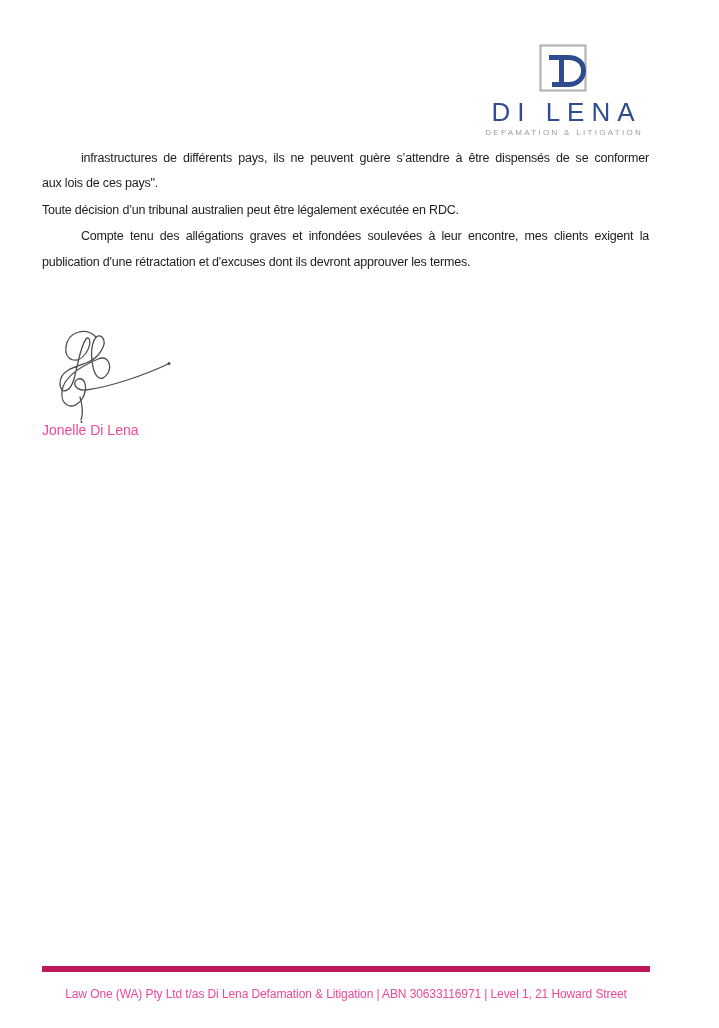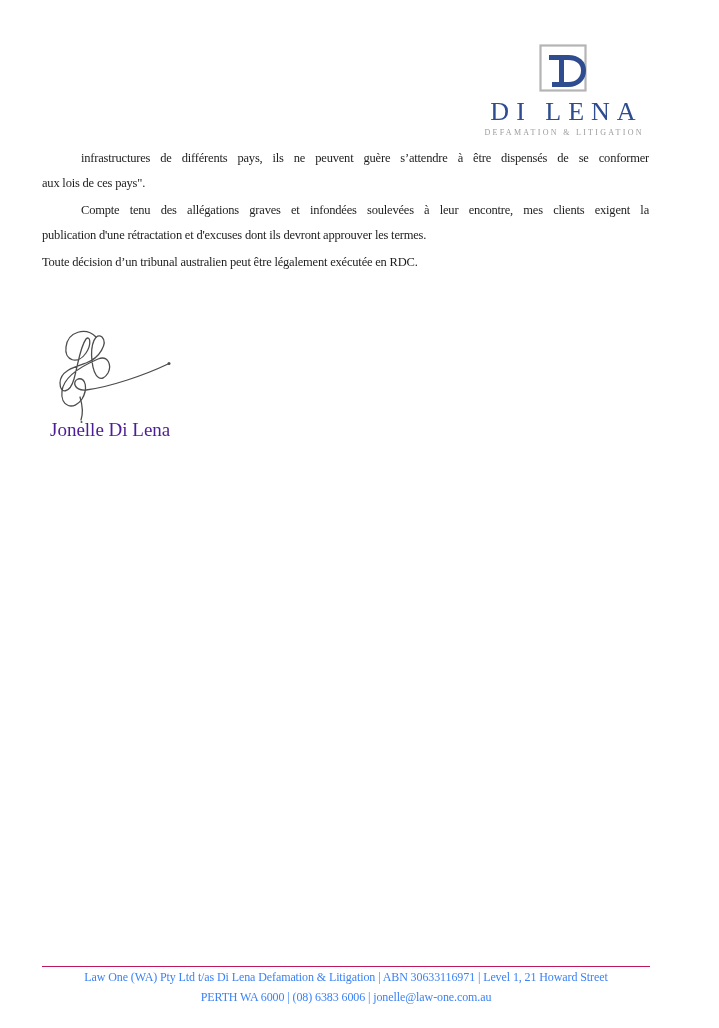--- a/index.html
+++ b/index.html
@@ -1,21 +1,21 @@
 <!DOCTYPE html>
 <html><head>
 <meta charset="utf-8">
 <style>
   html, body { margin: 0; padding: 0; background: #ffffff; }
   .page {
     position: relative;
     width: 719px;
     height: 1028px;
     background: #ffffff;
-    font-family: Liberation Serif, serif;
+    font-family: Liberation Sans, sans-serif;
     overflow: hidden;
     border-radius: 17px;
   }
 
   
   .logo {
     position: absolute;
     top: 44px;
     right: 64px;
     width: 184px;
@@ -58,35 +58,35 @@
   .para { margin: 0 0 1px 0; }
   .line { display: block; }
   .line.jl { text-align: justify; text-align-last: justify; margin-left: 39px; }
 
   
   .signature { position: absolute; left: 50px; top: 327px; width: 140px; height: 100px; }
   .signatory {
     position: absolute;
     left: 42px;
     top: 420px;
-    font-size: 19px;
+    font-size: 14px;
     line-height: 20px;
-    color: #4c1d95;
-    margin-left: 8px;
+    color: #ec4899;
   }
 
   
   .footer {
     position: absolute;
     left: 42px;
     top: 966px;
     width: 608px;
-    border-top: 1px solid #be185d;
+    border-top: 6px solid #be185d;
+    padding-top: 12px;
     text-align: center;
-    color: #3b82f6;
+    color: #ec4899;
     font-size: 12px;
     letter-spacing: -0.1px;
     line-height: 20px;
   }
   .footer-line { white-space: nowrap; }
 </style>
 </head>
 <body>
 
 <div class="page">
@@ -102,39 +102,38 @@
     <div class="logo-title">DI LENA</div>
     <div class="logo-subtitle">DEFAMATION &amp; LITIGATION</div>
   </div>
 
   <div class="letter">
     <p class="para">
       <span class="line jl">infrastructures de différents pays, ils ne peuvent guère s’attendre à être dispensés de se conformer</span>
       <span class="line">aux lois de ces pays".</span>
     </p>
     <p class="para">
+      <span class="line">Toute décision d’un tribunal australien peut être légalement exécutée en RDC.</span>
+    </p>
+    <p class="para">
       <span class="line jl">Compte tenu des allégations graves et infondées soulevées à leur encontre, mes clients exigent la</span>
       <span class="line">publication d'une rétractation et d'excuses dont ils devront approuver les termes.</span>
-    </p>
-    <p class="para">
-      <span class="line">Toute décision d’un tribunal australien peut être légalement exécutée en RDC.</span>
     </p>
   </div>
 
   <div class="signature">
     <svg viewBox="0 0 140 100" width="140" height="100" aria-hidden="true">
       <g fill="none" stroke="#4d4d4d" stroke-width="1.3" stroke-linecap="round">
         <path d="M46 10 C36 0 18 4 16 20 C14 34 28 38 36 26 C42 17 40 8 36 12 C30 20 28 38 24 52 C20 66 10 68 10 56 C10 44 24 40 36 36 C50 31 58 16 52 10 C46 5 40 16 42 34 C44 52 52 56 58 46 C62 38 58 28 48 32 C34 38 14 48 12 64 C10 80 24 84 32 72 C38 62 36 50 28 52 C22 54 24 64 36 63 C60 60 95 48 118 37"></path>
         <path d="M30 70 C33 80 33 87 31 93"></path>
       </g>
       <circle cx="119" cy="36.5" r="1.5" fill="#4d4d4d"></circle>
       <circle cx="31.5" cy="95" r="1" fill="#4d4d4d"></circle>
     </svg>
   </div>
 
   <div class="signatory">Jonelle Di Lena</div>
 
   <div class="footer">
     <div class="footer-line">Law One (WA) Pty Ltd t/as Di Lena Defamation &amp; Litigation | ABN 30633116971 | Level 1, 21 Howard Street</div>
-    <div class="footer-line">PERTH WA 6000 | (08) 6383 6006 | jonelle@law-one.com.au</div>
   </div>
 
 </div>
 
 </body></html>

